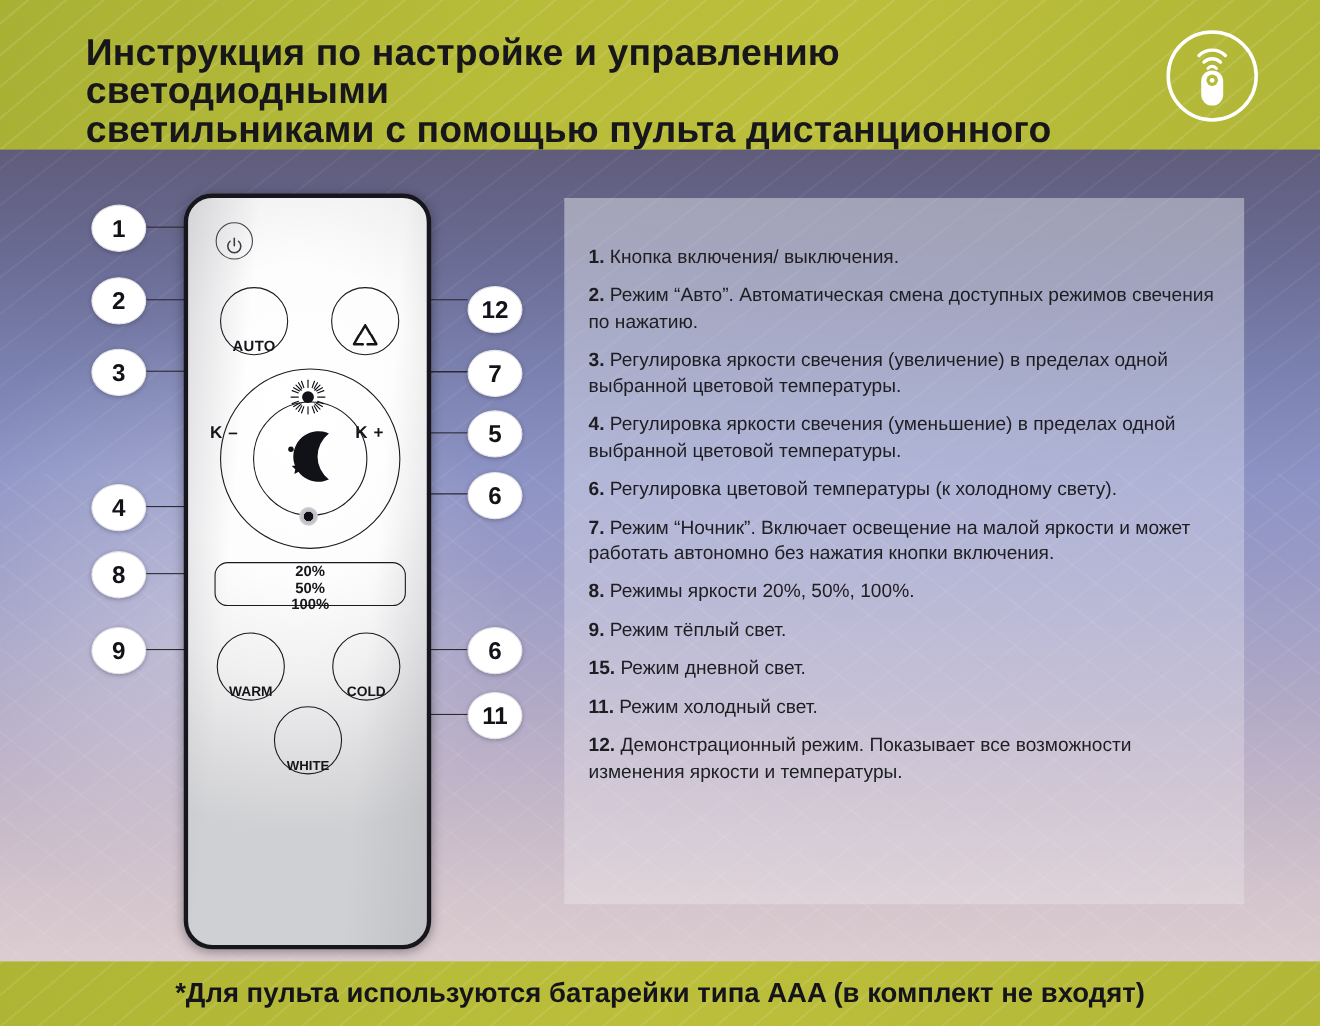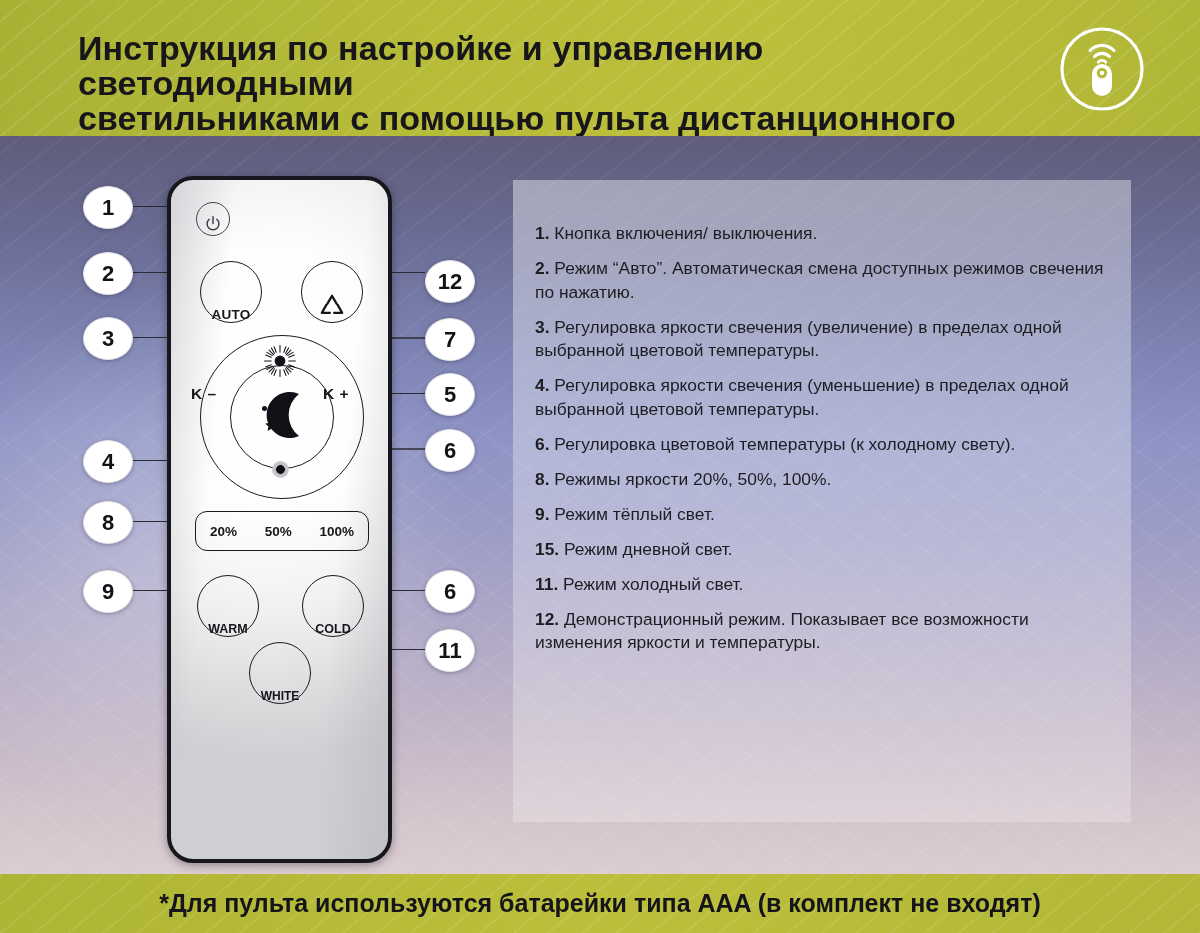--- a/index.html
+++ b/index.html
@@ -134,21 +134,21 @@
   .moon-icon{position:absolute;left:84px;top:206px;width:54px;height:58px;}
   .kminus{position:absolute;left:20px;top:205px;font-size:15.5px;font-weight:bold;color:#14141a;letter-spacing:.5px;}
   .kplus{position:absolute;left:152px;top:205px;font-size:15.5px;font-weight:bold;color:#14141a;letter-spacing:.5px;}
   .dot-btn{position:absolute;left:101px;top:281px;width:17px;height:17px;border-radius:50%;
     background:radial-gradient(circle at 50% 50%, #0e0e14 0%, #0e0e14 34%, #b9b9be 38%, #cfcfd4 70%, #8c8c93 100%);}
 
   .bright-bar{
     position:absolute;left:24px;top:331px;width:172px;height:38px;
     border:1.6px solid #1a1a20;border-radius:12px;
     display:flex;align-items:center;justify-content:space-around;
-    font-size:13.5px;font-weight:bold;color:#15151a;
+    font-size:13.5px;font-weight:bold;color:#15151a;flex-direction:column;
   }
   .warm-btn{left:26px;top:395px;width:60px;height:60px;font-size:12.5px;}
   .cold-btn{left:131px;top:395px;width:60px;height:60px;font-size:12.5px;}
   .white-btn{left:78px;top:462px;width:60px;height:60px;font-size:12px;}
 
   
   .callout{
     position:absolute;width:48px;height:41px;border-radius:50%;
     background:#fff;border:1px solid #e2e2e6;
     display:flex;align-items:center;justify-content:center;
@@ -188,20 +188,21 @@
     </div>
   </div>
 
   <div class="panel"></div>
   <div class="panel-list">
     <div class="pitem"><span class="num">1.</span> <span>Кнопка включения/ выключения.</span></div>
     <div class="pitem"><span class="num">2.</span> <span>Режим “Авто”. Автоматическая смена доступных режимов свечения по нажатию.</span></div>
     <div class="pitem"><span class="num">3.</span> <span>Регулировка яркости свечения (увеличение) в пределах одной выбранной цветовой температуры.</span></div>
     <div class="pitem"><span class="num">4.</span> <span>Регулировка яркости свечения (уменьшение) в пределах одной выбранной цветовой температуры.</span></div>
     <div class="pitem"><span class="num">6.</span> <span>Регулировка цветовой температуры (к холодному свету).</span></div>
+    <div class="pitem"><span class="num">7.</span> <span>Режим “Ночник”. Включает освещение на малой яркости и может работать автономно без нажатия кнопки включения.</span></div>
     <div class="pitem"><span class="num">8.</span> <span>Режимы яркости 20%, 50%, 100%.</span></div>
     <div class="pitem"><span class="num">9.</span> <span>Режим тёплый свет.</span></div>
     <div class="pitem"><span class="num">15.</span> <span>Режим дневной свет.</span></div>
     <div class="pitem"><span class="num">11.</span> <span>Режим холодный свет.</span></div>
     <div class="pitem"><span class="num">12.</span> <span>Демонстрационный режим. Показывает все возможности изменения яркости и температуры.</span></div>
   </div>
 
   <div class="leader" style="left:131px;top:206px;width:68px;"></div>
   <div class="leader" style="left:131px;top:272px;width:67px;"></div>
   <div class="leader" style="left:131px;top:337px;width:128px;"></div>

